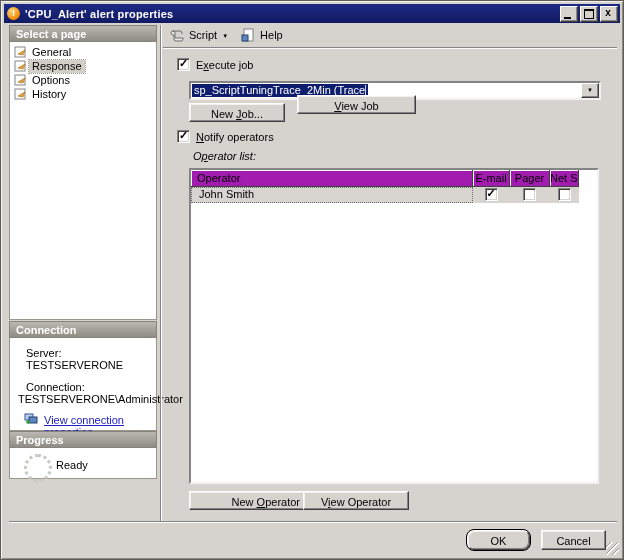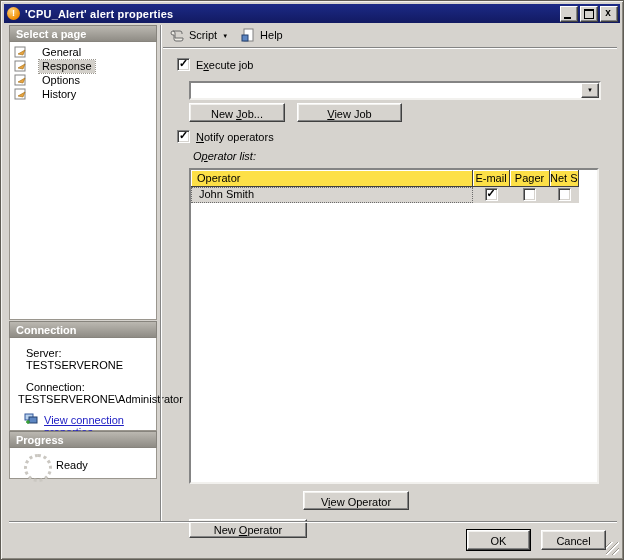--- a/index.html
+++ b/index.html
@@ -24,21 +24,21 @@
   .glyph-min{position:absolute;left:3px;bottom:2px;width:7px;height:2px;background:#000;}
   .glyph-max{position:absolute;left:3px;top:2px;width:8px;height:7px;border:1px solid #000;border-top-width:2px;}
   .glyph-close{position:absolute;left:0;top:0;width:14px;height:12px;text-align:center;
     font-size:10px;font-weight:bold;line-height:12px;}
   
   .side-header{position:absolute;left:8px;width:148px;height:17px;box-sizing:border-box;
     background:linear-gradient(#bbb8b1,#8f8c85);color:#fff;font-weight:bold;
     padding:2px 0 0 6px;border:1px solid #87847d;}
   .side-panel{position:absolute;left:8px;width:148px;box-sizing:border-box;
     background:#fff;border:1px solid #9a968e;border-top:none;}
-  .page-item{position:absolute;left:4px;height:14px;display:flex;align-items:center;gap:11px;cursor:default;}
+  .page-item{position:absolute;left:4px;height:14px;display:flex;align-items:center;gap:1px;cursor:default;}
   .page-label{padding:0 3px;line-height:13px;}
   .page-item.selected .page-label{background:#d2cfc9;outline:1px dotted #9a968e;}
   .page-icon{width:14px;height:12px;flex:0 0 14px;}
   
   .conn-label{position:absolute;left:16px;color:#000;}
   .conn-link{position:absolute;left:34px;color:#2121c4;text-decoration:underline;cursor:pointer;}
   .link-icon{position:absolute;left:14px;width:14px;height:12px;}
   .spinner{position:absolute;left:14px;width:22px;height:22px;border:3px dotted #cac7c1;border-radius:50%;}
   
   .vgroove{position:absolute;left:159px;top:24px;width:2px;height:496px;
@@ -50,34 +50,34 @@
   
   .cb{position:absolute;width:13px;height:13px;background:#fff;box-sizing:border-box;
     border:1px solid;border-color:#848484 #fff #fff #848484;
     box-shadow:inset 1px 1px 0 #404040, inset -1px -1px 0 #d6d3ce;cursor:default;}
   .cb .cbg{visibility:hidden;position:absolute;left:1px;top:-2px;font-size:11px;font-weight:bold;}
   .cb.checked .cbg{visibility:visible;}
   .btn{position:absolute;box-sizing:border-box;background:#d6d3ce;text-align:center;
     border:1px solid;border-color:#fff #404040 #404040 #fff;
     box-shadow:inset -1px -1px 0 #848484, inset 1px 1px 0 #f2f1ee;
     font-family:"Liberation Sans",sans-serif;font-size:11px;padding-top:3px;cursor:default;}
-  .btn.default{outline:1px solid #000;}
+  .btn.default{outline:1px solid #000;border-radius:7px;}
   .combo{position:absolute;left:188px;top:80px;width:412px;height:19px;box-sizing:border-box;
     background:#fff;border:2px solid;border-color:#848484 #f2f1ee #f2f1ee #848484;cursor:default;}
   .combo-text{position:absolute;left:1px;top:1px;background:#0f1d6e;color:#fff;
     padding:0 2px;line-height:13px;white-space:nowrap;}
   .caret{display:inline-block;width:1px;height:11px;background:#cfd0e6;vertical-align:-2px;}
   .combo-btn{position:absolute;right:0;top:0;width:16px;height:13px;background:#d6d3ce;
     border:1px solid;border-color:#fff #404040 #404040 #fff;box-shadow:inset -1px -1px 0 #848484;
     text-align:center;font-size:6px;line-height:13px;cursor:default;}
   
   .listview{position:absolute;left:188px;top:167px;width:410px;height:316px;box-sizing:border-box;
     background:#fff;border:2px solid;border-color:#848484 #f2f1ee #f2f1ee #848484;overflow:hidden;}
   .lv-header{display:flex;height:17px;}
-  .lv-h{box-sizing:border-box;background:#fde047;padding:2px 0 0 6px;
+  .lv-h{box-sizing:border-box;background:#a21caf;padding:2px 0 0 6px;
     border-right:1px solid #404040;border-bottom:1px solid #404040;
     box-shadow:inset 1px 1px 0 #fff;white-space:nowrap;overflow:hidden;cursor:default;}
   .lv-h.c-check{text-align:center;padding-left:0;}
   .lv-row{display:flex;height:16px;}
   .lv-c{box-sizing:border-box;background:#d8d5d0;position:relative;}
   .lv-c.op{padding:1px 0 0 8px;outline:1px dotted #6b6b6b;outline-offset:-1px;cursor:default;}
   .lv-c .cb{position:absolute;left:50%;top:1px;margin-left:-7px;}
   .c-op{width:282px;} .c-email{width:37px;} .c-pager{width:40px;} .c-nets{width:29px;}
   
   .grip{position:absolute;right:4px;bottom:4px;width:13px;height:13px;
@@ -174,25 +174,26 @@
     <span>Help</span>
   </div>
   <div class="hgroove" style="left:162px;top:46px;width:454px;"></div>
 
   <span class="cb checked" style="left:176px;top:57px;">
       <span class="cbg">✓</span>
     </span>
   <span class="lbl" style="left:195px;top:58px;"><span>E</span><u>x</u><span>ecute job</span></span>
 
   <div class="combo">
+    <span class="combo-text"><span>sp_ScriptTuningTrace_2Min (Trace</span><span class="caret"></span></span>
     <span class="combo-btn"><span>▼</span></span>
   </div>
 
   <button class="btn" style="left:188px;top:102px;width:96px;height:19px;"><span>New </span><u>J</u><span>ob...</span></button>
-  <button class="btn" style="left:296px;top:102px;width:105px;height:19px;"><span></span><u>V</u><span>iew Job</span></button>
+  <button class="btn" style="left:296px;top:94px;width:119px;height:19px;"><span></span><u>V</u><span>iew Job</span></button>
 
   <span class="cb checked" style="left:176px;top:129px;">
       <span class="cbg">✓</span>
     </span>
   <span class="lbl" style="left:195px;top:130px;"><span></span><u>N</u><span>otify operators</span></span>
 
   <span class="lbl" style="left:192px;top:149px;font-style:italic;"><span>O</span><u>p</u><span>erator list:</span></span>
 
   <div class="listview">
     <div class="lv-header">
@@ -210,21 +211,21 @@
         </div>
       <div class="lv-c c-pager">
           <span class="cb"></span>
         </div>
       <div class="lv-c c-nets">
           <span class="cb"></span>
         </div>
     </div>
   </div>
 
-  <button class="btn" style="left:188px;top:518px;width:118px;height:19px;"><span>New </span><u>O</u><span>perator</span></button>
+  <button class="btn" style="left:188px;top:490px;width:118px;height:19px;text-align:right;"><span>New </span><u>O</u><span>perator</span></button>
   <button class="btn" style="left:302px;top:490px;width:106px;height:19px;"><span>V</span><u>i</u><span>ew Operator</span></button>
 
   <div class="hgroove" style="left:8px;top:520px;width:608px;"></div>
   <button class="btn default" style="left:466px;top:529px;width:63px;height:20px;">OK</button>
   <button class="btn" style="left:540px;top:529px;width:65px;height:20px;">Cancel</button>
   <div class="grip"></div>
 
 </div>
 
 </body></html>

